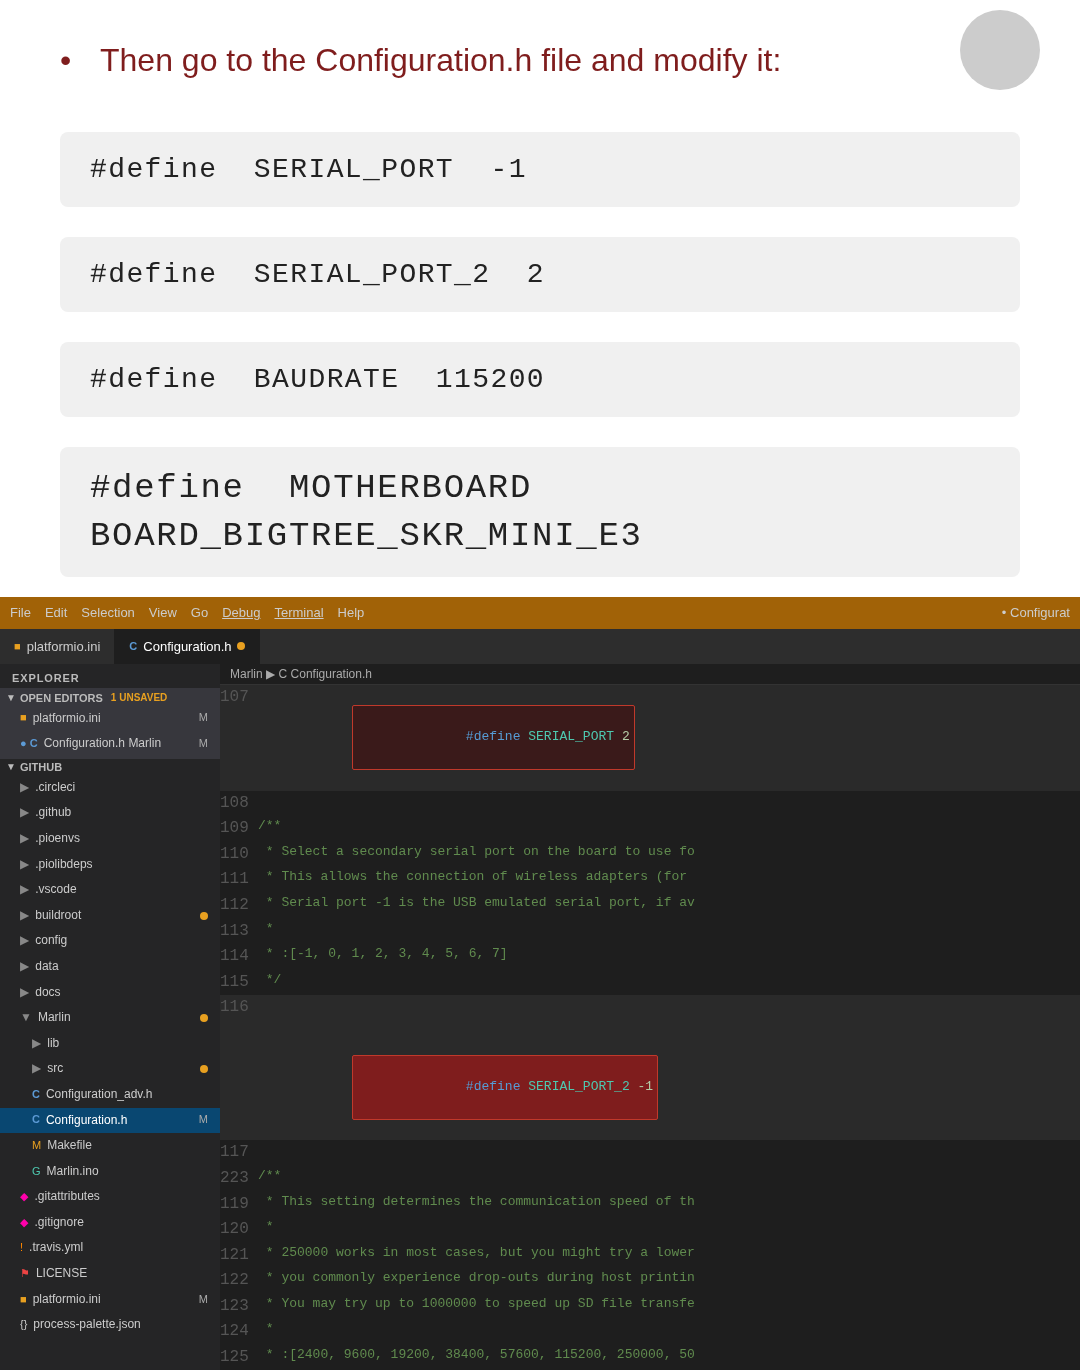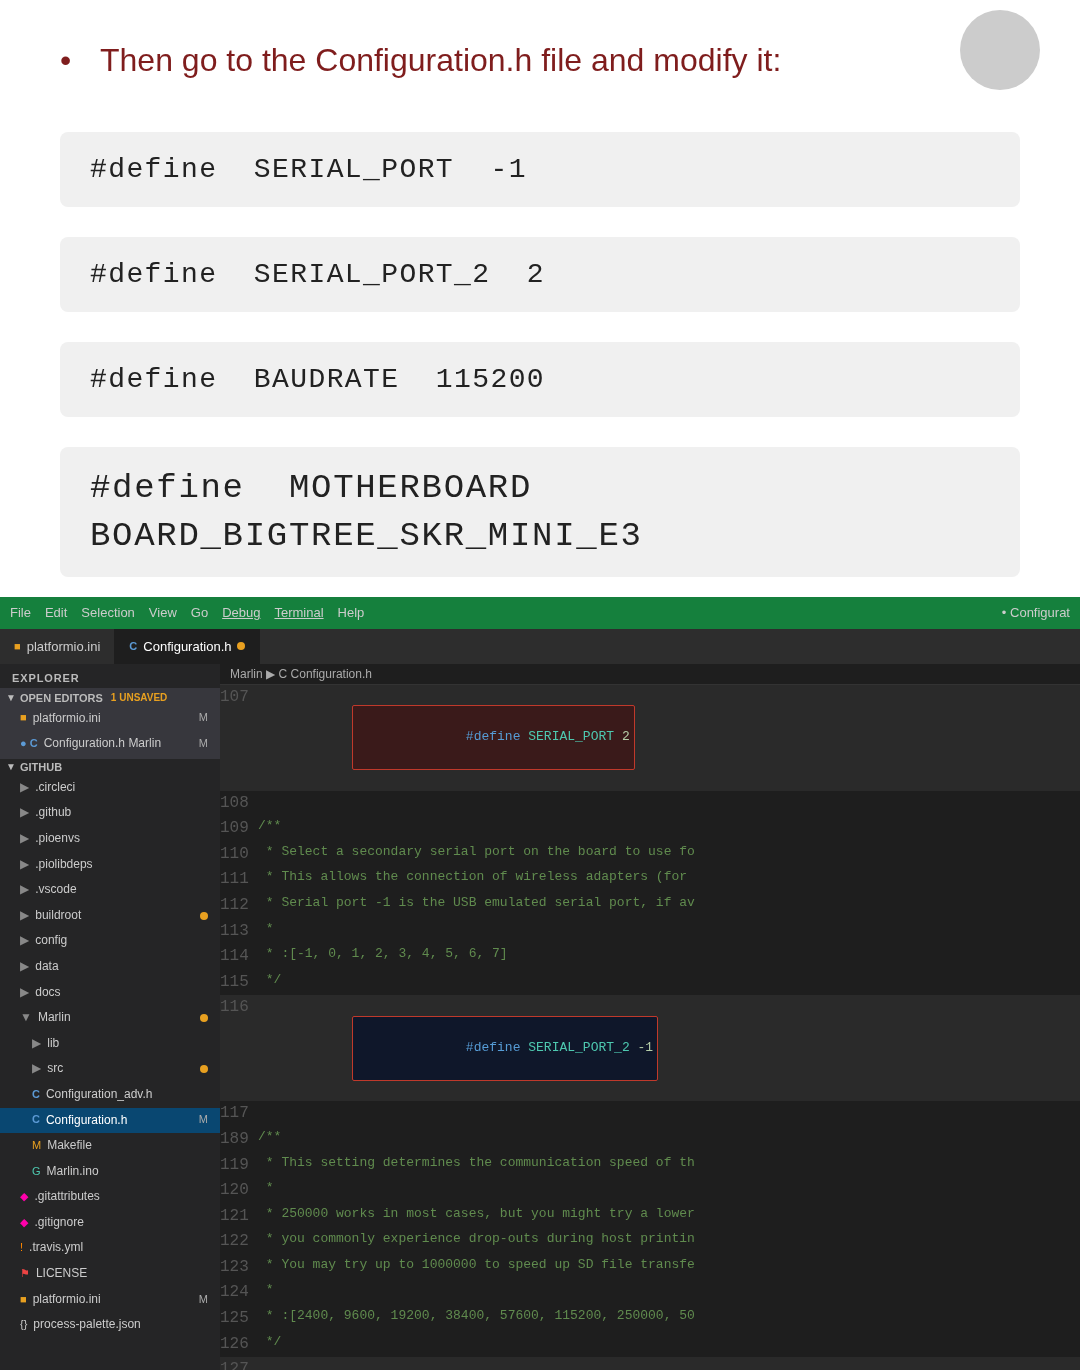--- a/index.html
+++ b/index.html
@@ -77,21 +77,21 @@
     .vscode-container {
       margin: 10px 0 0 0;
       background: #1e1e1e;
       display: flex;
       flex-direction: column;
       width: 100%;
       min-height: 600px;
     }
 
     .vscode-titlebar {
-      background: #15803d;
+      background: #a16207;
       display: flex;
       align-items: center;
       padding: 0 10px;
       height: 32px;
       font-size: 13px;
       color: #ccc;
       gap: 16px;
       justify-content: space-between;
     }
 
@@ -521,33 +521,33 @@
         </div>
 
         <div class="editor-line">
           <span class="line-num">115</span>
           <span class="line-content comment-doc"> */</span>
         </div>
 
         <div class="editor-line" style="background:#2a2a2a;">
           <span class="line-num">116</span>
           <span class="line-content">
-            <span style="display:inline-block; background:#0f172a; border:1.5px solid #c0392b; border-radius:2px; padding:0 4px;">
+            <span style="display:inline-block; background:#7f1d1d; border:1.5px solid #c0392b; border-radius:2px; padding:0 4px;margin-top:39px;">
               <span class="kw-define">#define</span><span> </span><span style="color:#4ec9b0;">SERIAL_PORT_2</span><span> </span><span class="kw-num">-1</span>
             </span>
           </span>
         </div>
 
         <div class="editor-line">
           <span class="line-num">117</span>
           <span class="line-content"> </span>
         </div>
 
         <div class="editor-line">
-          <span class="line-num">189</span>
+          <span class="line-num">223</span>
           <span class="line-content comment-doc">/**</span>
         </div>
 
         <div class="editor-line">
           <span class="line-num">119</span>
           <span class="line-content comment-doc"> * This setting determines the communication speed of th</span>
         </div>
 
         <div class="editor-line">
           <span class="line-num">120</span>

